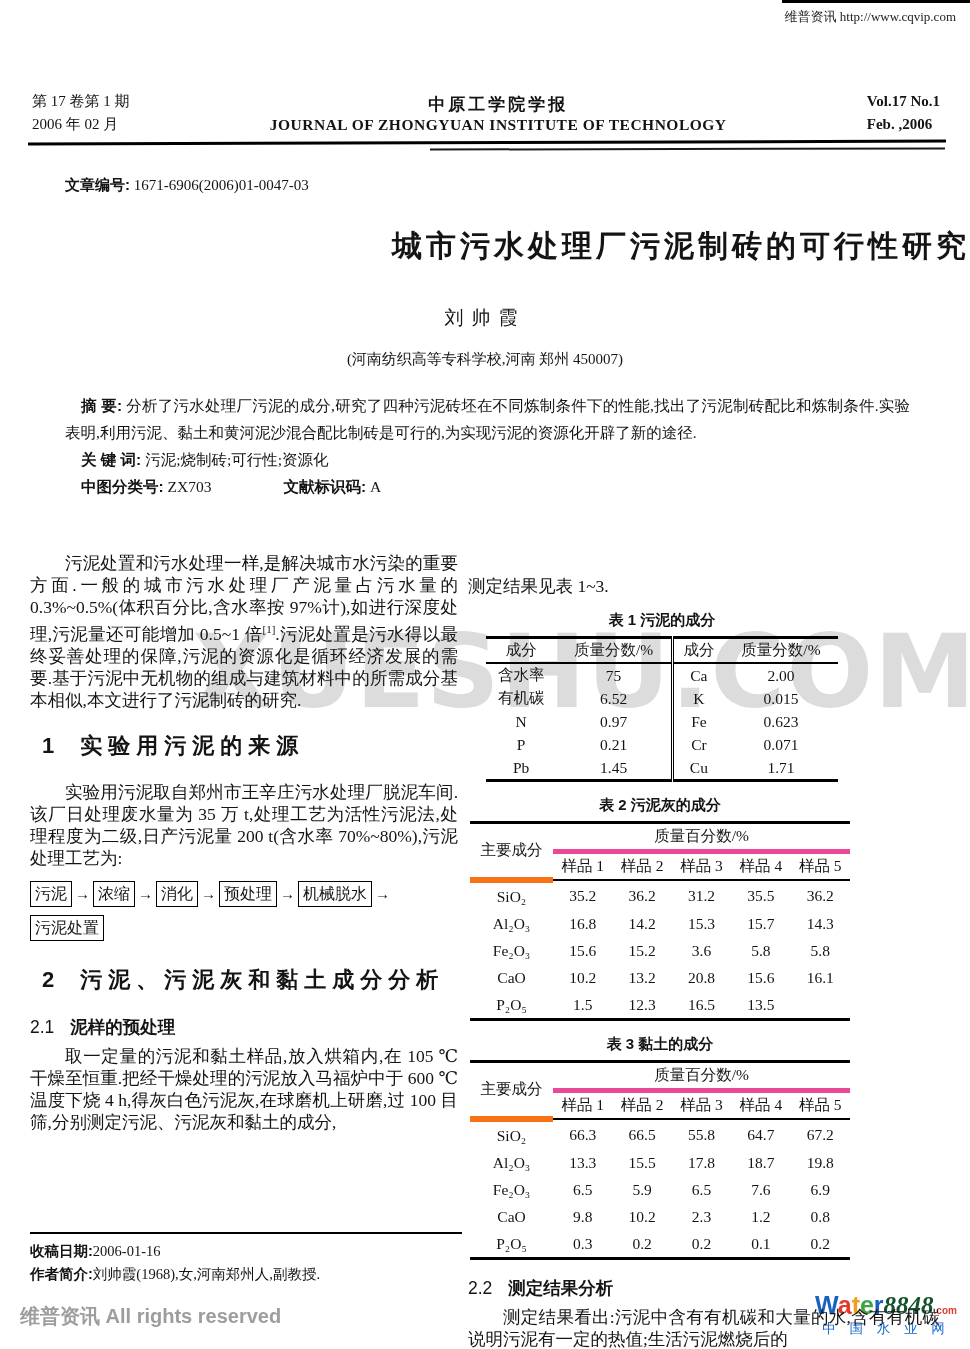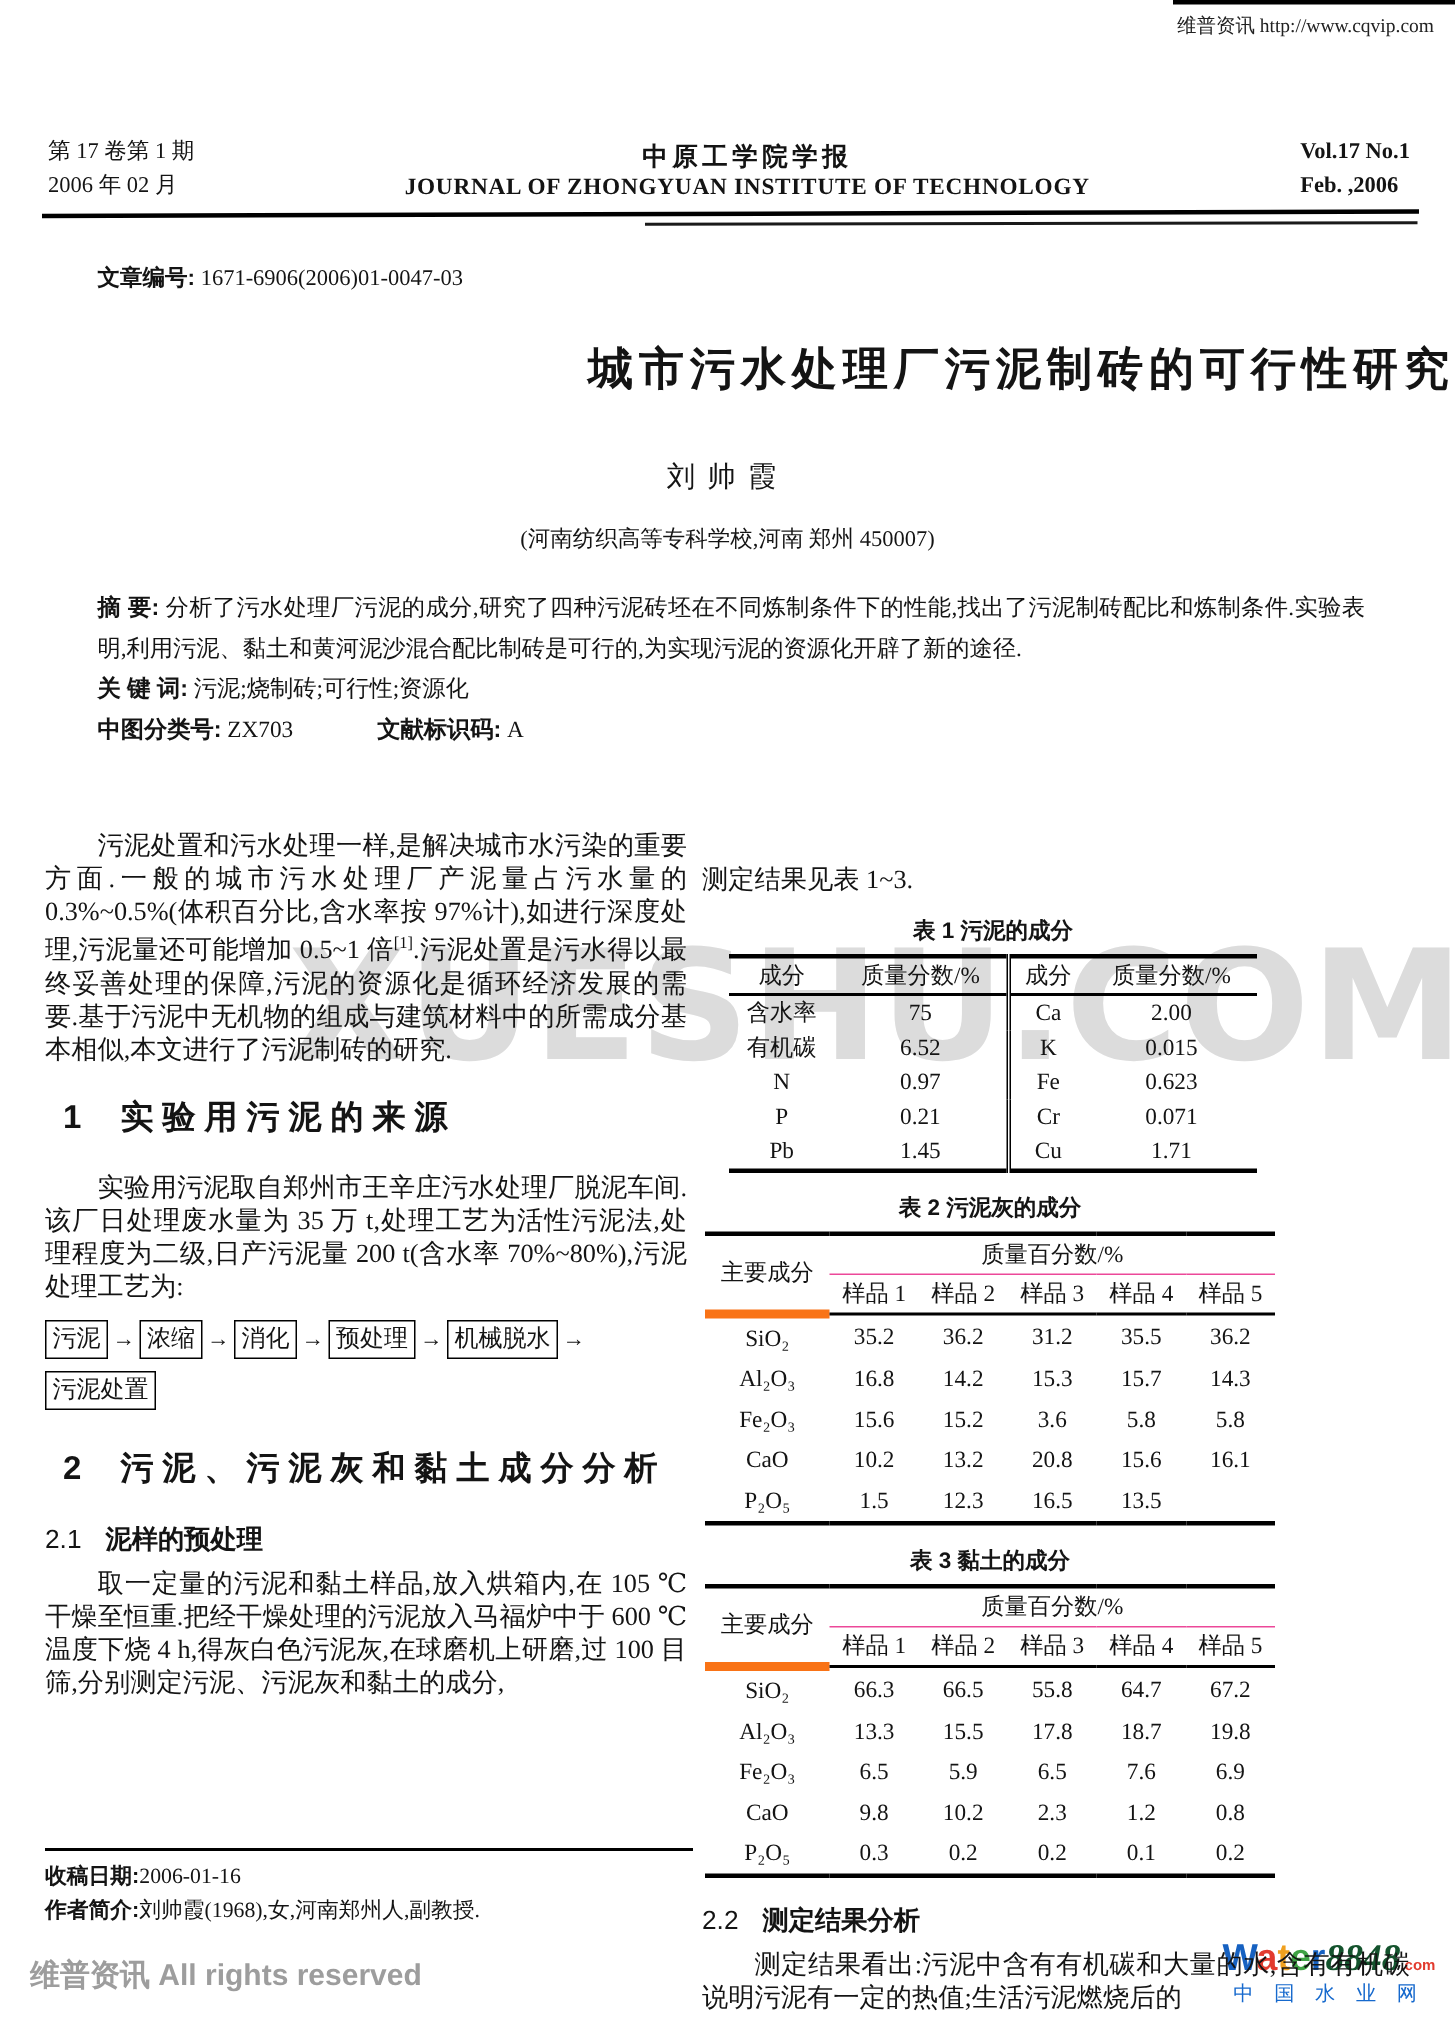--- a/index.html
+++ b/index.html
@@ -38,21 +38,21 @@
   .article-id b { font-family:"Liberation Sans","DejaVu Sans",sans-serif; }
 
   .paper-title { position:absolute; top:226px; left:0; width:100%; text-align:right;
     font-size:30px; font-weight:bold; letter-spacing:4px; }
   .paper-author { position:absolute; top:305px; left:0; width:100%; text-align:center;
     font-size:19px; letter-spacing:8px; }
   .paper-affil { position:absolute; top:350px; left:0; width:100%; text-align:center; font-size:15px; }
 
   .abstract { position:absolute; top:392px; left:65px; width:845px;
     font-size:15.5px; line-height:27px; text-align:justify; }
-  .abstract .lbl { font-weight:bold; font-family:"Liberation Sans","DejaVu Sans",sans-serif; }
+  .abstract .lbl { font-weight:bold; font-family:"Liberation Sans","DejaVu Sans",sans-serif;margin-left:16px; }
   .abstract .row { margin:0; }
   .gap { display:inline-block; width:56px; }
 
   
   .col-left  { position:absolute; top:552px; left:30px;  width:428px; }
   .col-right { position:absolute; top:575px; left:468px; width:472px; }
 
   p.body { margin:0; font-size:17.5px; line-height:22px; text-align:justify; }
   p.indent { text-indent:2em; }
   sup.ref { font-size:11px; }
@@ -72,21 +72,21 @@
   .tblwrap23 { width:380px; margin-left:2px; }
   .tcap { text-align:center; font-weight:bold; font-size:15px; margin:14px 0 6px;
     font-family:Liberation Sans, sans-serif; }
   table.tbl { width:100%; border-collapse:collapse; font-size:15.5px;
     border-top:3px solid #000; border-bottom:3px solid #000; }
   .tbl th, .tbl td { padding:1px 3px; text-align:center; font-weight:normal; }
   .t1 thead th { border-bottom:2px solid #000; }
   .t1 td, .t1 th { height:21px; }
   .t1 .vdiv { border-left:3px double #000; }
   .t23 th.mainc { border-bottom:6px solid #f97316; }
-  .t23 th.grp { border-bottom:1px solid #ec4899; height:23px; }
+  .t23 th.grp { border-bottom:5px solid #ec4899; height:23px; }
   .t23 tr.hdr2 th { border-bottom:2px solid #000; height:23px; }
   .t23 tbody td { height:25px; }
 
   
   .footnote { position:absolute; left:30px; top:1232px; width:432px; font-size:14.5px; line-height:23px; }
   .footnote .rule { border-top:2px solid #000; margin-bottom:6px; }
   .footnote b { font-family:"Liberation Sans","DejaVu Sans",sans-serif; }
 
   
   .bottom-copy { position:absolute; left:20px; top:1303px; color:#9d9d9d;

